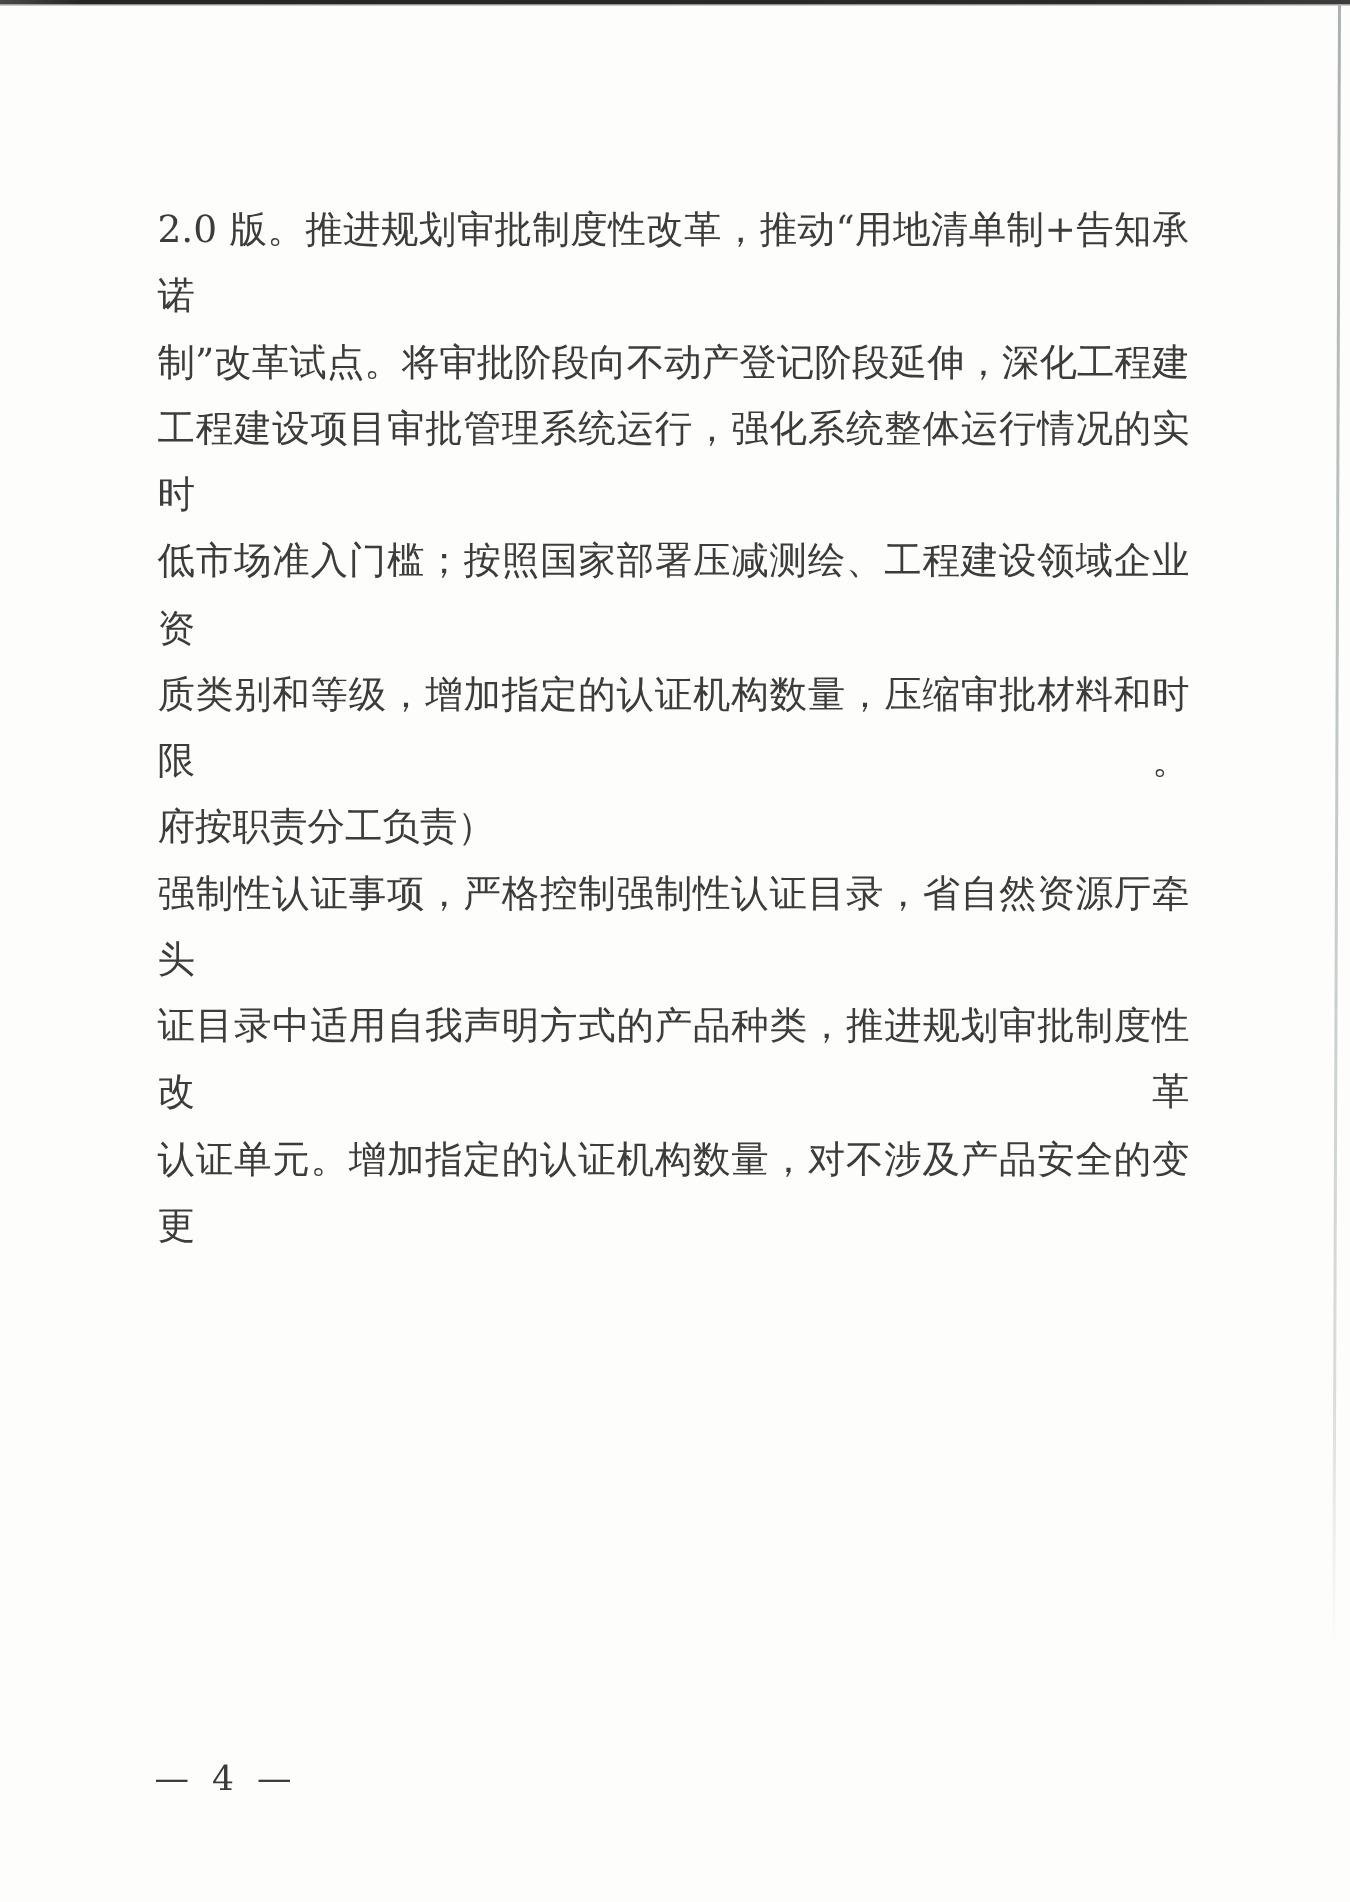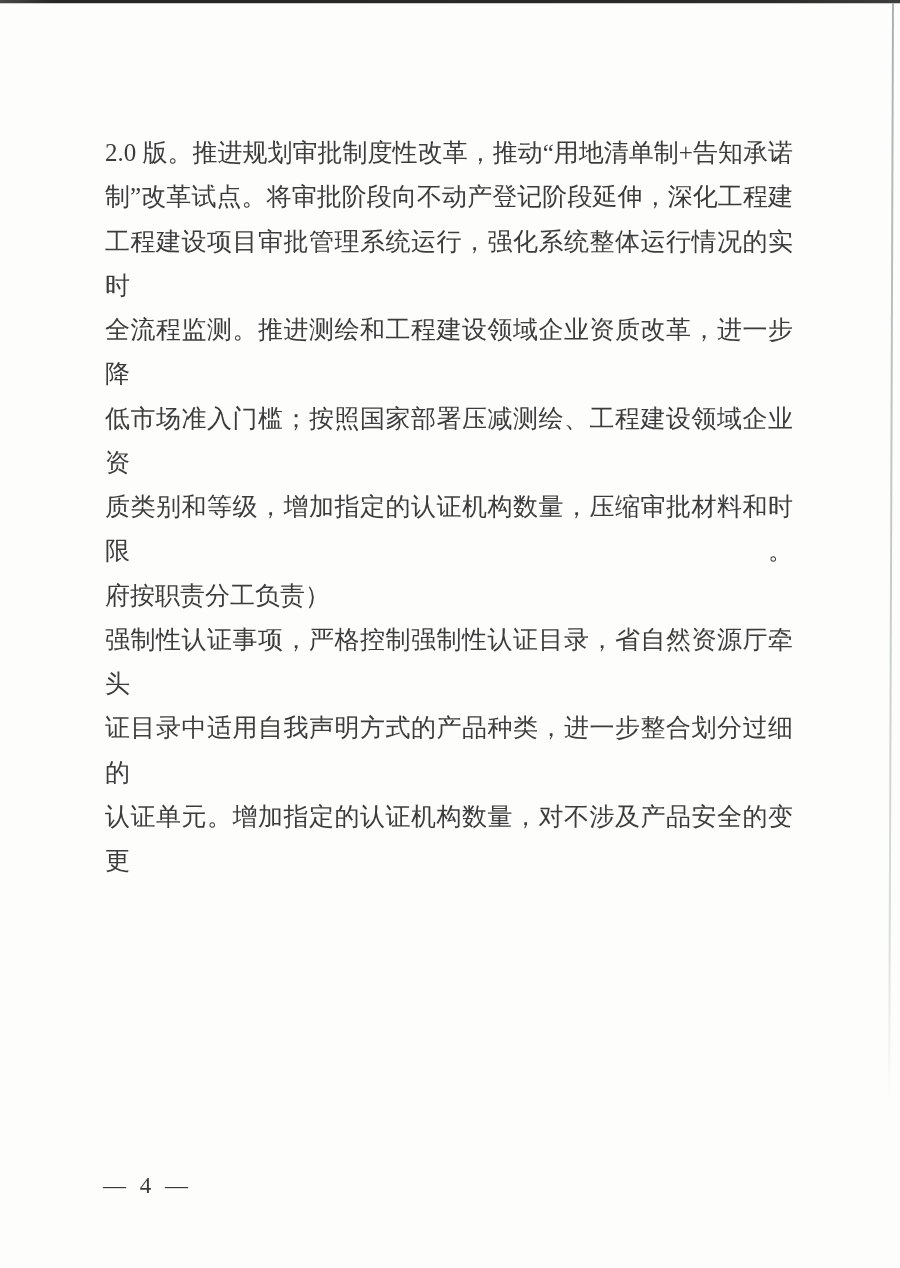--- a/index.html
+++ b/index.html
@@ -11,21 +11,20 @@
     height: 1268px;
     background: #ffffff;
     position: relative;
     overflow: hidden;
     font-family: "DejaVu Serif", "Liberation Serif", serif;
   }
   .page {
     position: absolute;
     inset: 0;
     background: #fdfdfb;
-    font-family: Liberation Serif, serif;
   }
   .top-edge {
     position: absolute;
     top: 0;
     left: 0;
     width: 900px;
     height: 3px;
     background: linear-gradient(to right, #4a4a4a, #262626 6%, #2b2b2b 85%, #3d3d3d);
     box-shadow: 0 1px 0 rgba(60,60,60,0.25);
   }
@@ -76,24 +75,23 @@
 <body>
 
 <div class="page">
   <div class="top-edge"></div>
   <div class="right-edge"></div>
 
   <main class="content">
     <p class="ln">2.0 版。推进规划审批制度性改革，推动“用地清单制+告知承诺</p>
     <p class="ln">制”改革试点。将审批阶段向不动产登记阶段延伸，深化工程建</p>
     <p class="ln">工程建设项目审批管理系统运行，强化系统整体运行情况的实时</p>
-    <p class="ln">全流程监测。推进测绘和工程建设领域企业资质改革，进一步降</p>
     <p class="ln">低市场准入门槛；按照国家部署压减测绘、工程建设领域企业资</p>
     <p class="ln">质类别和等级，增加指定的认证机构数量，压缩审批材料和时限。</p>
     <p class="ln short">府按职责分工负责）</p>
     <p class="ln">强制性认证事项，严格控制强制性认证目录，省自然资源厅牵头</p>
-    <p class="ln">证目录中适用自我声明方式的产品种类，进一步整合划分过细的</p>
+    <p class="ln">证目录中适用自我声明方式的产品种类，推进规划审批制度性改革</p>
     <p class="ln">认证单元。增加指定的认证机构数量，对不涉及产品安全的变更</p>
 
   </main>
 
   <div class="page-number">— 4 —</div>
 </div>
 
 </body></html>

